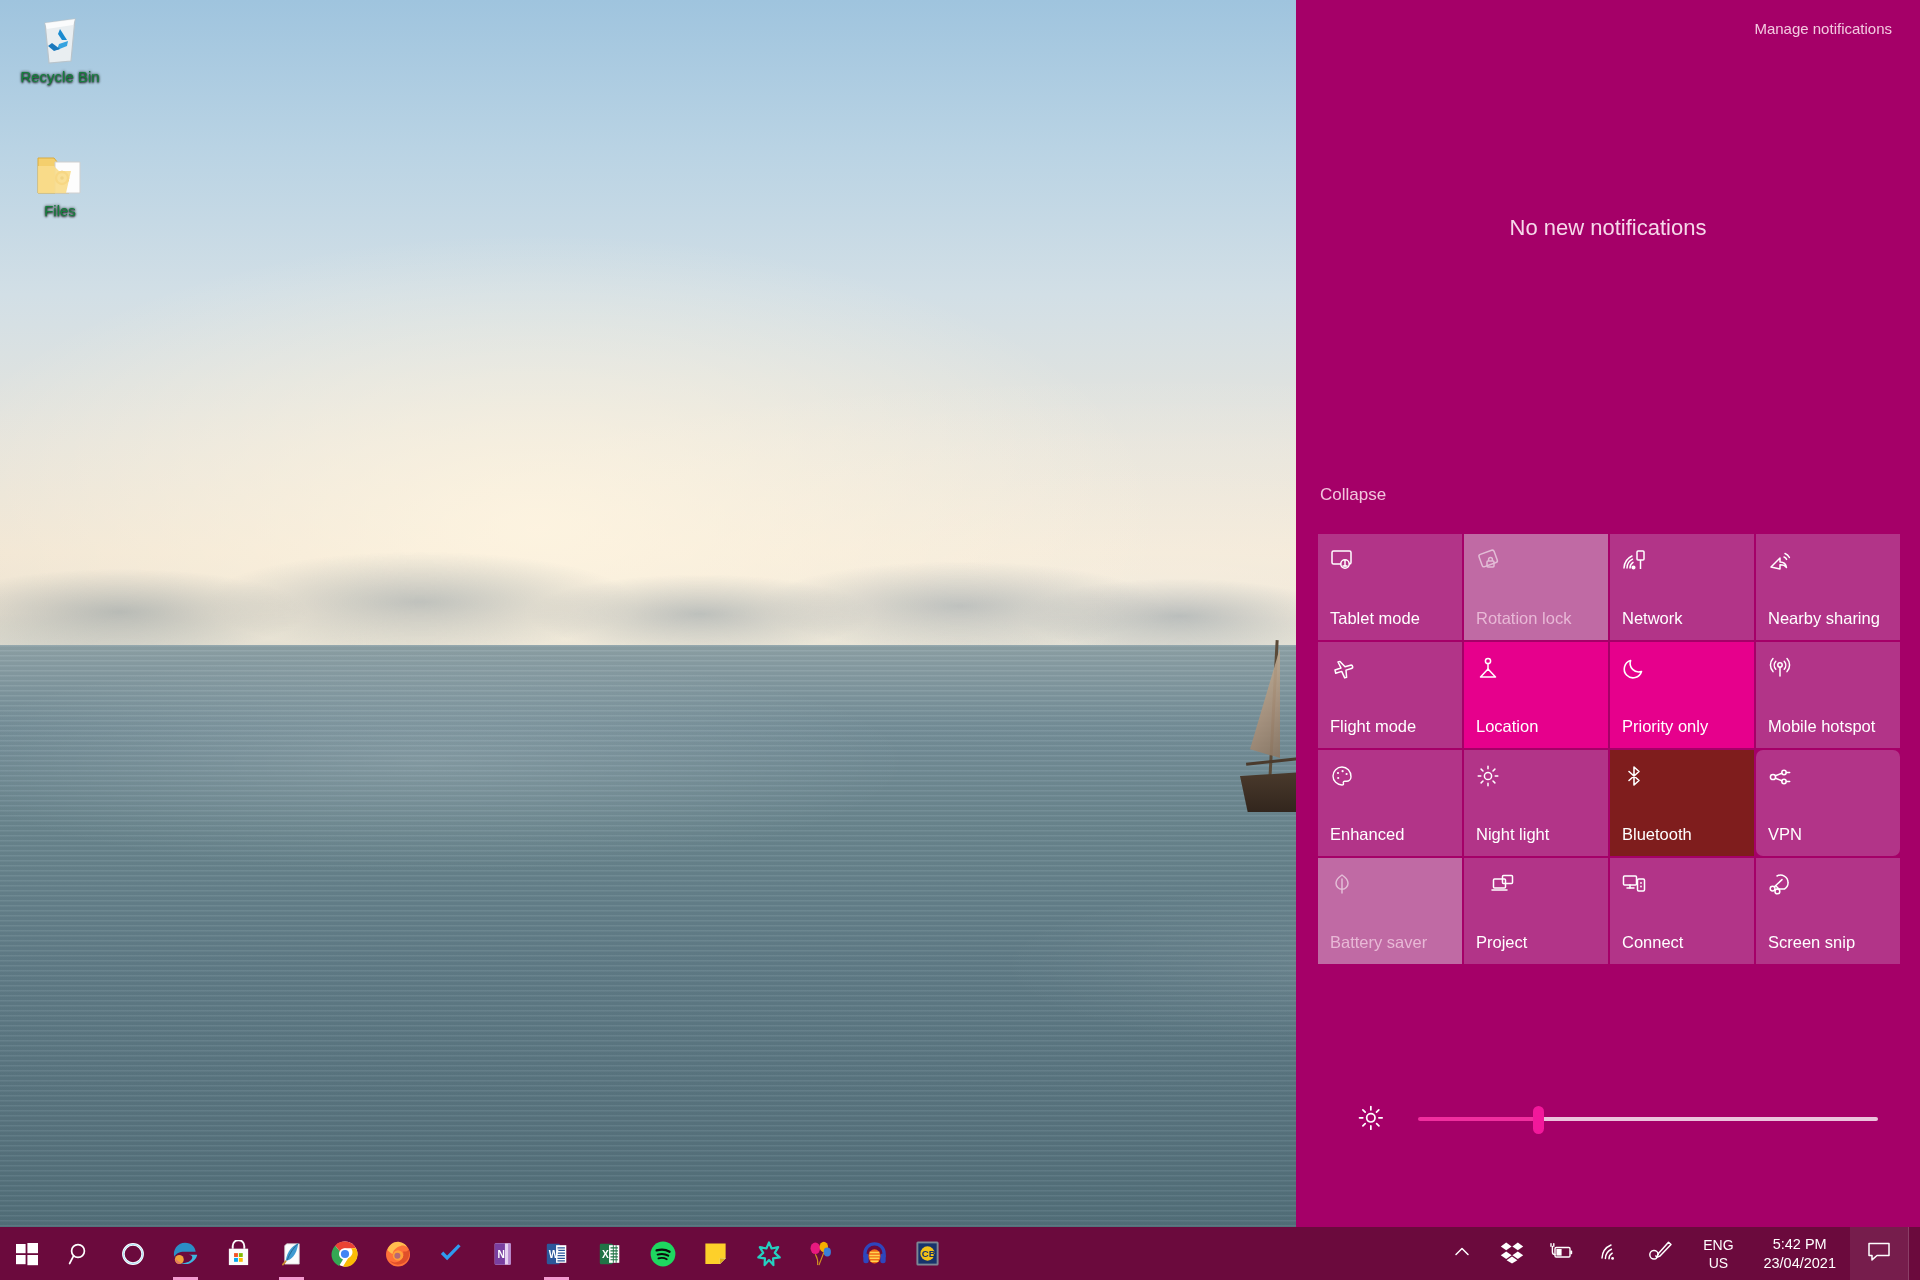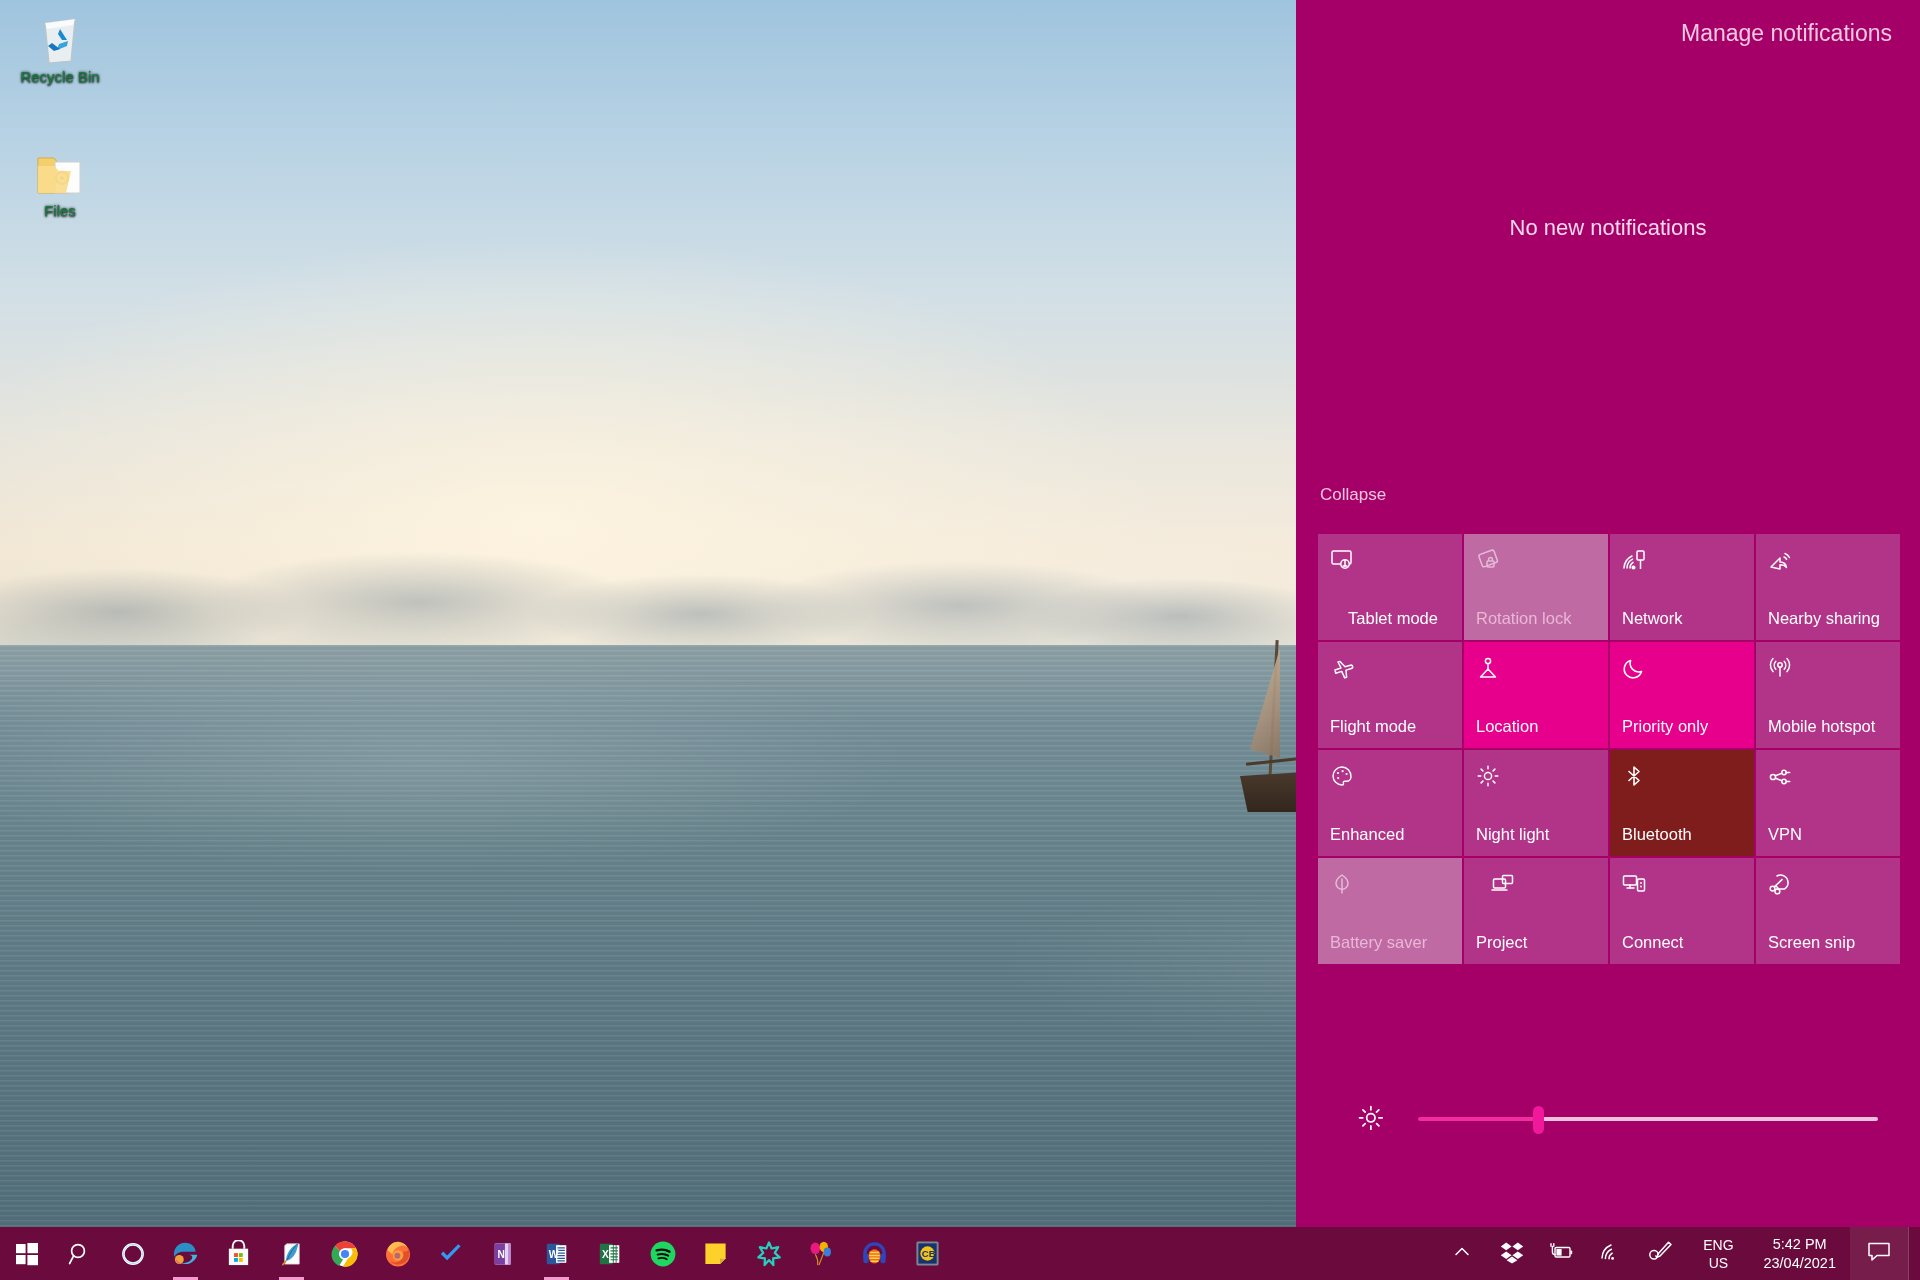--- a/index.html
+++ b/index.html
@@ -97,21 +97,21 @@
   #icon-recycle { left:8px; top:10px; }
   #icon-files   { left:8px; top:144px; }
 
   
   #action-center {
     position:absolute; right:0; top:0; width:624px; height:1227px;
     background:#A50068;
   }
   #manage-notifications {
     position:absolute; right:28px; top:20px;
-    font-size:23px; color:#f3c9e0; cursor:pointer;
+    font-size:15px; color:#f3c9e0; cursor:pointer;
   }
   #no-notifications {
     position:absolute; left:0; right:0; top:215px;
     text-align:center; font-size:22px; color:#f6d8ea;
   }
   #collapse-link {
     position:absolute; left:24px; top:485px;
     font-size:17px; color:#f2c4dd; cursor:pointer;
   }
 
@@ -257,21 +257,21 @@
   <div id="action-center" style="background: rgb(165, 0, 104);">
 
     <div id="manage-notifications">Manage notifications</div>
 
     <div id="no-notifications">No new notifications</div>
 
     <div id="collapse-link">Collapse</div>
 
     <div id="tile-grid">
 
-      <div class="tile" style="background: rgb(178, 52, 136); text-align: center;">
+      <div class="tile" style="background: rgb(178, 52, 136);">
         <div class="tile-icon">
           <svg width="26" height="26" viewBox="0 0 26 26" fill="none" stroke="#fff" stroke-width="1.5">
             <rect x="2" y="3" width="19" height="13" rx="1.5"></rect>
             <circle cx="15" cy="16" r="4.2" fill="#B23488"></circle>
             <path d="M15 12.5 v5.5" stroke-linecap="round"></path>
             <path d="M13 18 h4" stroke-linecap="round"></path>
           </svg>
         </div>
         <div class="tile-label">Tablet mode</div>
       </div>
@@ -381,21 +381,21 @@
 
       <div class="tile" style="background: #7f1d1d;">
         <div class="tile-icon">
           <svg width="26" height="26" viewBox="0 0 26 26" fill="none" stroke="#fff" stroke-width="1.6">
             <path d="M7 7.5 L17 16.5 L12 21 V3 L17 7.5 L7 16.5" stroke-linejoin="round" stroke-linecap="round"></path>
           </svg>
         </div>
         <div class="tile-label">Bluetooth</div>
       </div>
 
-      <div class="tile" style="background: rgb(178, 52, 136);">
+      <div class="tile" style="background: rgb(178, 52, 136); border-radius: 7px;">
         <div class="tile-icon">
           <svg width="26" height="26" viewBox="0 0 26 26" fill="none" stroke="#fff" stroke-width="1.5">
             <circle cx="5" cy="13" r="2.6"></circle>
             <circle cx="16" cy="8.5" r="2.2"></circle>
             <circle cx="16" cy="17.5" r="2.2"></circle>
             <path d="M7.4 11.8 L13.9 9.3M7.4 14.2 L13.9 16.7" stroke-linecap="round"></path>
             <path d="M18.3 8.5 h3.4M18.3 17.5 h3.4" stroke-linecap="round"></path>
           </svg>
         </div>
         <div class="tile-label">VPN</div>

